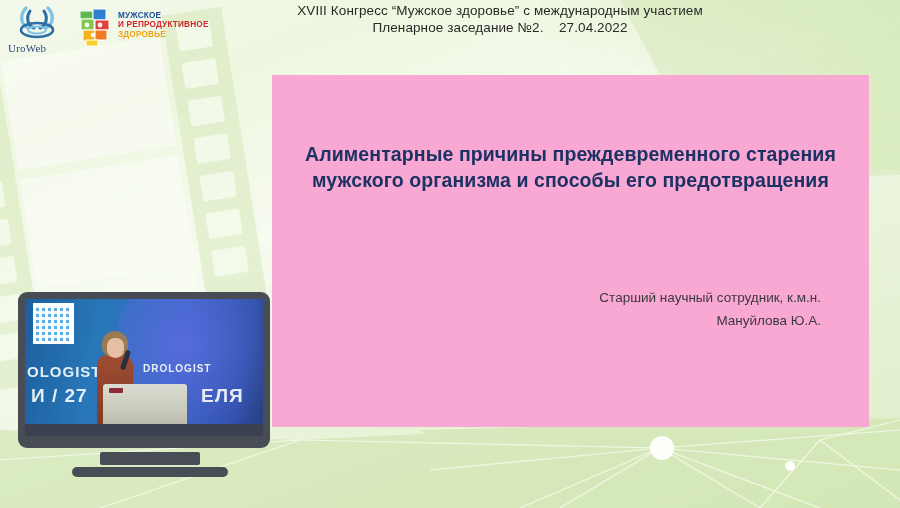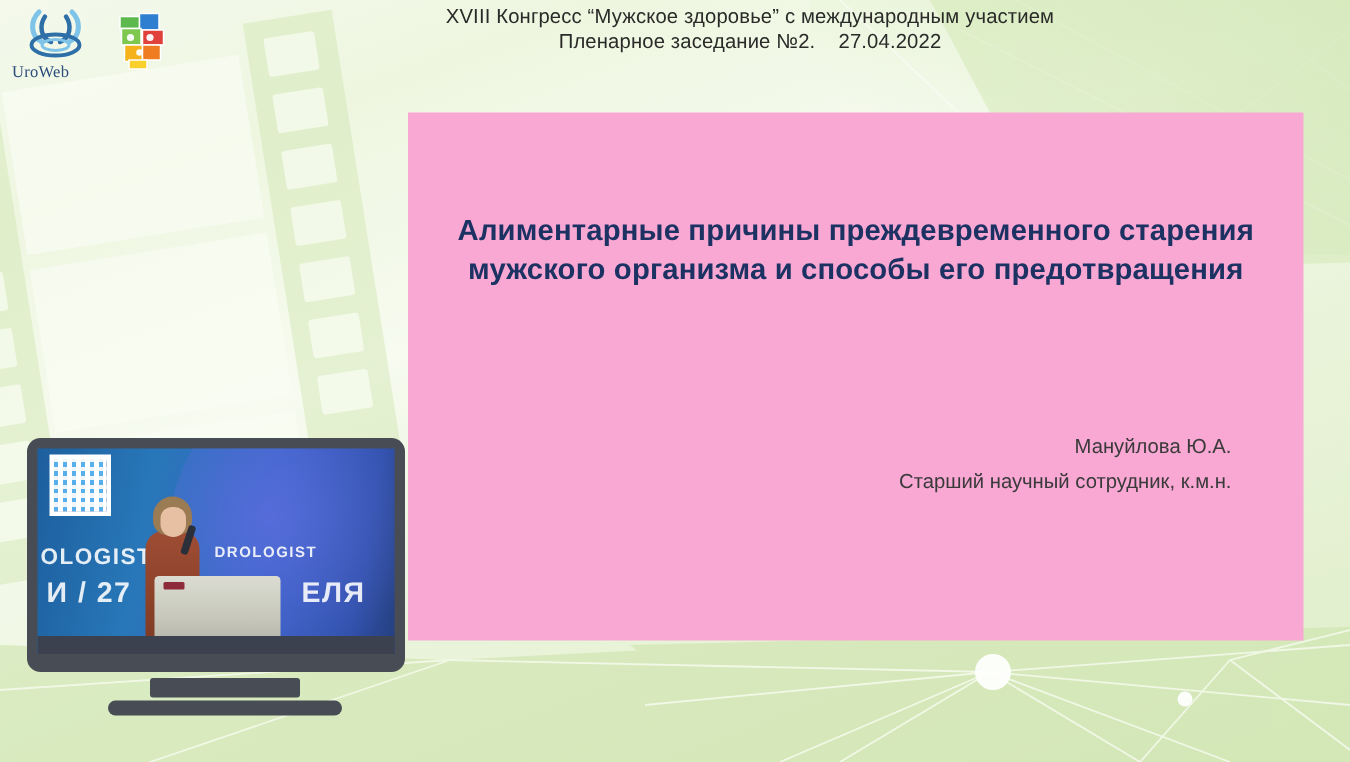--- a/index.html
+++ b/index.html
@@ -361,32 +361,37 @@
         <path d="M5 23 h12 v11 h-12 z" fill="#f5b21a"></path>
         <path d="M17 23 h12 v10 h-12 z" fill="#f07c22"></path>
         <path d="M8 33 h12 v6 h-12 z" fill="#fad02c"></path>
       </g>
       <g fill="#ffffff" opacity=".95">
         <circle cx="9" cy="18" r="2.4"></circle>
         <circle cx="22" cy="18" r="2.4"></circle>
         <circle cx="15" cy="28" r="2.2"></circle>
       </g>
     </svg>
+    <div class="mrz-lines">
+      <div class="mrz-l1">МУЖСКОЕ</div>
+      <div class="mrz-l2">И РЕПРОДУКТИВНОЕ</div>
+      <div class="mrz-l3">ЗДОРОВЬЕ</div>
+    </div>
   </div>
 
   <div class="header-text">
     <div>XVIII Конгресс “Мужское здоровье” с международным участием</div>
     <div class="header-line2">Пленарное заседание №2.    27.04.2022</div>
   </div>
 
   <div class="slide-panel">
     <div class="slide-title">Алиментарные причины преждевременного старения мужского организма и способы его предотвращения</div>
     <div class="slide-author">
+      <div>Старший научный сотрудник, к.м.н.</div>
       <div>Мануйлова Ю.А.</div>
-      <div>Старший научный сотрудник, к.м.н.</div>
     </div>
   </div>
 
   <div class="monitor">
     <div class="monitor-bezel">
       <div class="monitor-screen">
         <div class="screen-glow"></div>
 
         <div class="qr">
           <div class="qr-inner"></div>

